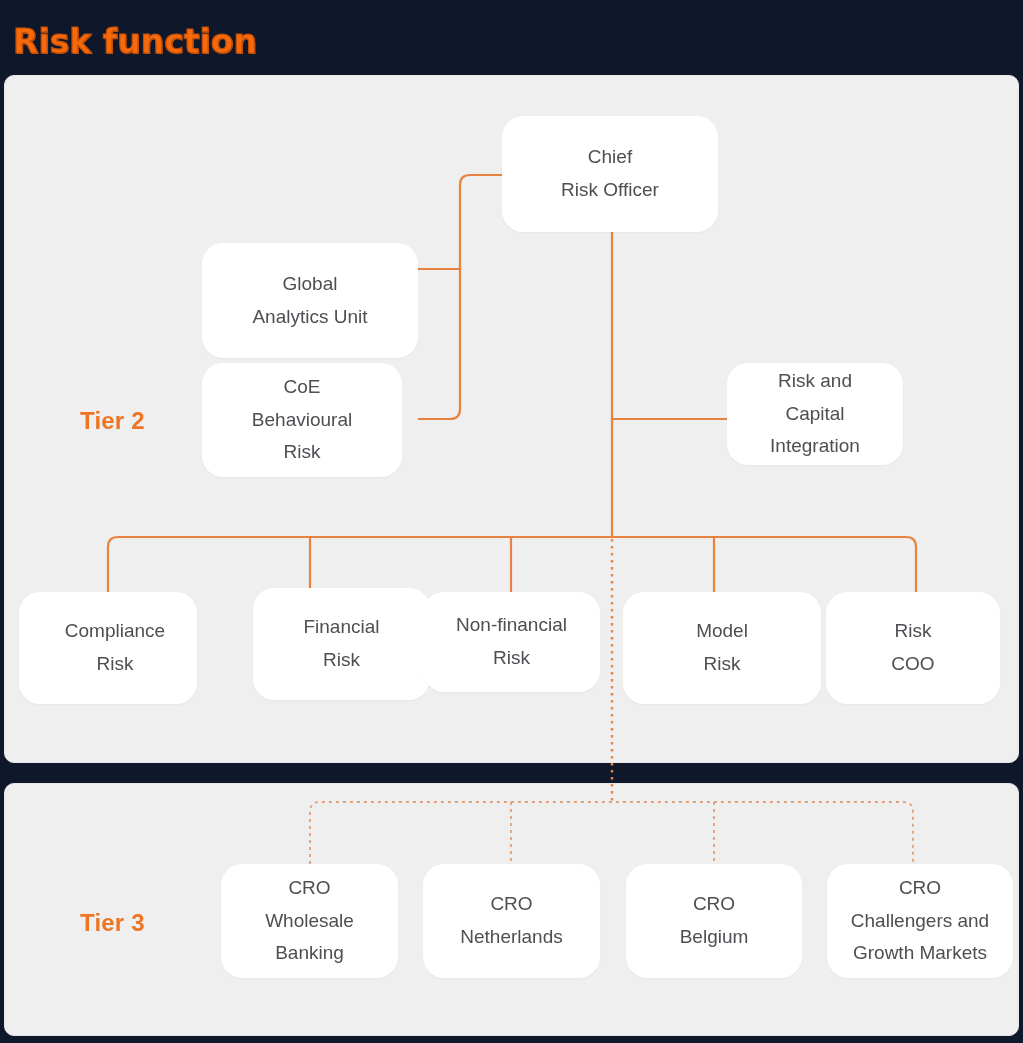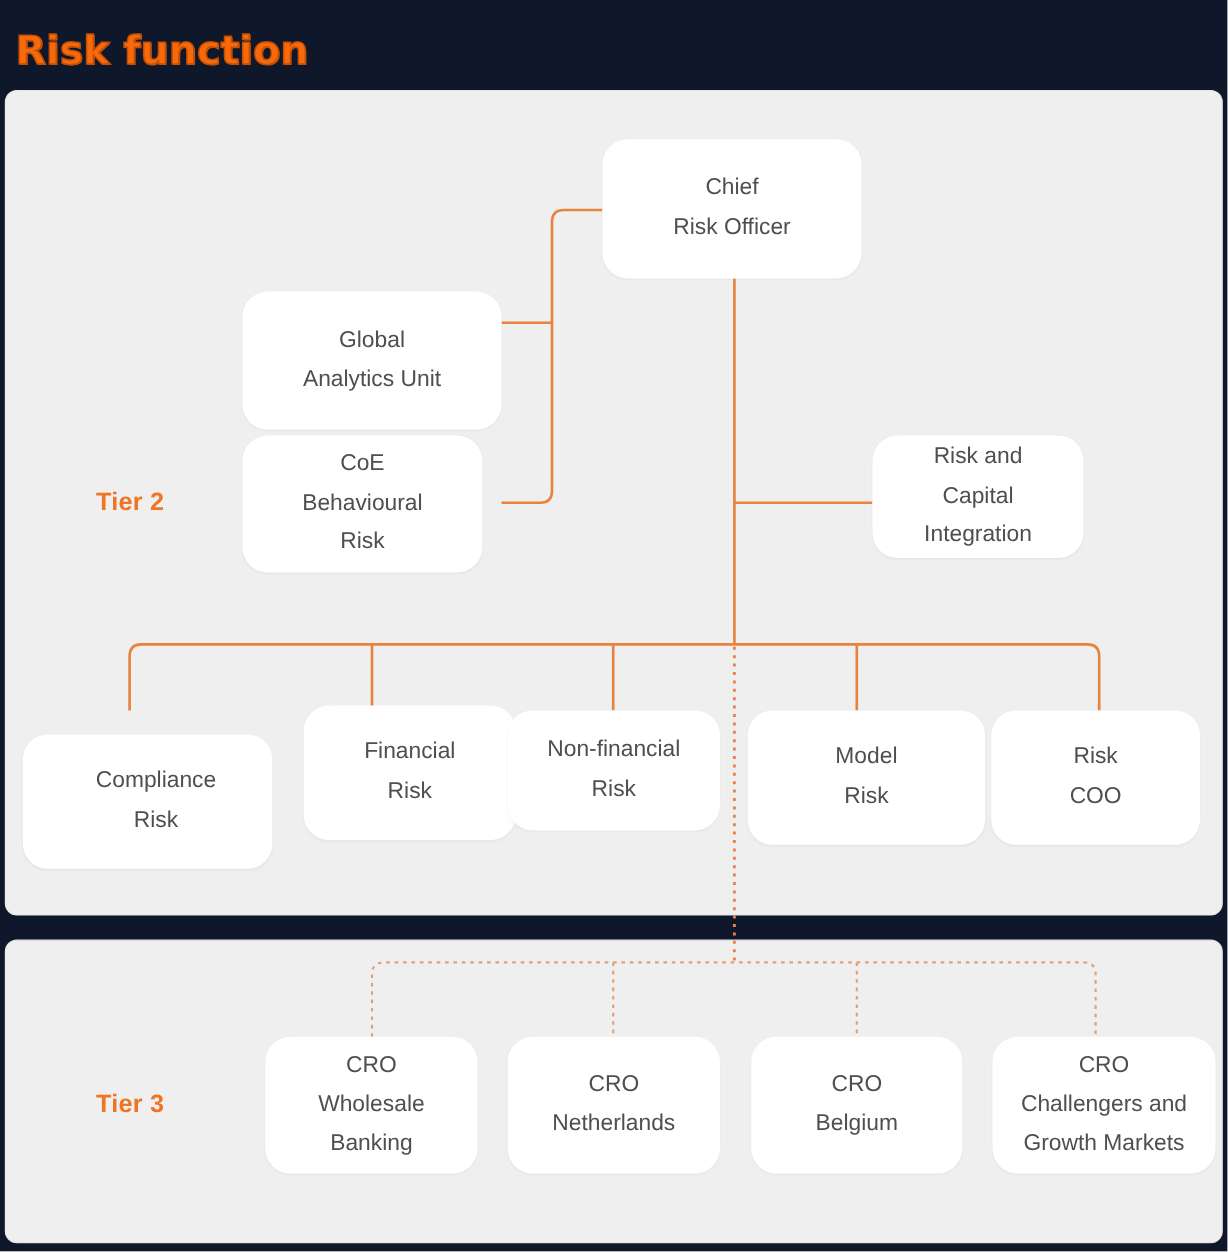--- a/index.html
+++ b/index.html
@@ -58,30 +58,30 @@
     color: #4d4f53;
     font-size: 19px;
     line-height: 1.72;
     white-space: pre-line;
     box-sizing: border-box;
     padding: 4px 6px;
   }
   .tier-label {
     position: absolute;
     color: #ed7524;
-    font-size: 21px;
+    font-size: 24px;
     font-weight: 600;
     letter-spacing: 0.2px;
   }
   
   .n-cro            { left: 502px; top: 116px; width: 216px; height: 116px; }
   .n-gau            { left: 202px; top: 212px; width: 216px; height: 115px; margin-top: 31px; }
   .n-coe            { left: 202px; top: 363px; width: 200px; height: 114px; }
   .n-rci            { left: 727px; top: 363px; width: 176px; height: 102px; }
-  .n-compliance     { left:  19px; top: 612px; width: 208px; height: 112px; padding-left: 20px; }
+  .n-compliance     { left:  19px; top: 592px; width: 178px; height: 112px; padding-left: 20px; }
   .n-financial      { left: 221px; top: 588px; width: 177px; height: 112px; margin-left: 32px; }
   .n-nonfinancial   { left: 423px; top: 592px; width: 177px; height: 100px; }
   .n-model          { left: 623px; top: 592px; width: 198px; height: 112px; }
   .n-riskcoo        { left: 826px; top: 592px; width: 174px; height: 112px; }
   .n-cro-wb         { left: 221px; top: 864px; width: 177px; height: 114px; }
   .n-cro-nl         { left: 423px; top: 864px; width: 177px; height: 114px; }
   .n-cro-be         { left: 626px; top: 864px; width: 176px; height: 114px; }
   .n-cro-cgm        { left: 827px; top: 864px; width: 186px; height: 114px; }
   .lbl-tier2 { left: 80px; top: 407px; }
   .lbl-tier1 { left: 80px; top: 909px; }

